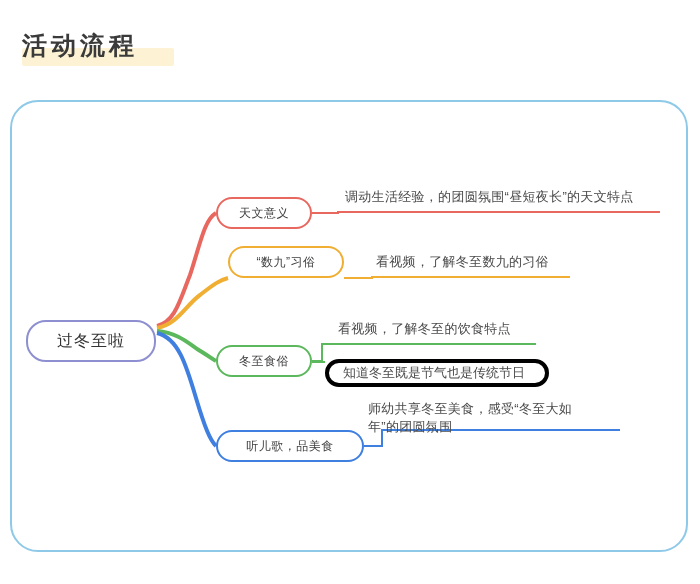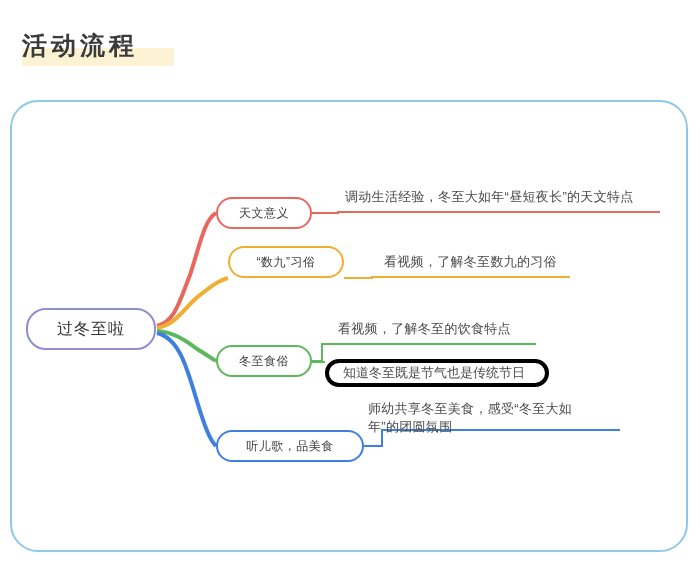--- a/index.html
+++ b/index.html
@@ -77,21 +77,21 @@
     align-items: center;
     justify-content: center;
     background: #ffffff;
     border-radius: 16px;
     white-space: nowrap;
     font-size: 12px;
     color: #3f3f3f;
   }
   .root-node {
     left: 26px;
-    top: 308px;
+    top: 320px;
     width: 130px;
     height: 42px;
     border: 2px solid #8e8fd0;
     border-radius: 20px;
     font-size: 16px;
     color: #333333;
     letter-spacing: 1px;
   }
   .branch-node {
     height: 32px;
@@ -107,21 +107,21 @@
 
   
   .leaf {
     position: absolute;
     font-size: 13px;
     color: #4a4a4a;
     line-height: 18px;
     letter-spacing: 0.3px;
   }
   .leaf-astro  { left: 345px; top: 188px; width: 320px; }
-  .leaf-shujiu { left: 384px; top: 253px; width: 260px; }
+  .leaf-shujiu { left: 376px; top: 253px; width: 260px; }
   .leaf-food1  { left: 338px; top: 320px; width: 250px; }
   .leaf-song   { left: 368px; top: 400px; width: 226px; }
 
   .leaf-box {
     position: absolute;
     left: 325px;
     top: 359px;
     width: 224px;
     height: 28px;
     box-sizing: border-box;
@@ -182,21 +182,21 @@
   </div>
 
   <div class="node branch-node n-song">
     <span>听儿歌，品美食</span>
   </div>
 
   <div class="node branch-node n-food">
     <span>冬至食俗</span>
   </div>
 
-  <div class="leaf leaf-astro">调动生活经验，冬至大如年“昼短夜长”的天文特点</div>
+  <div class="leaf leaf-astro">调动生活经验，的团圆氛围“昼短夜长”的天文特点</div>
   <div class="leaf leaf-shujiu">看视频，了解冬至数九的习俗</div>
   <div class="leaf leaf-food1">看视频，了解冬至的饮食特点</div>
   <div class="leaf-box">
     <span>知道冬至既是节气也是传统节日</span>
   </div>
   <div class="leaf leaf-song">师幼共享冬至美食，感受“冬至大如年”的团圆氛围</div>
 
 </div>
 
 </body></html>

